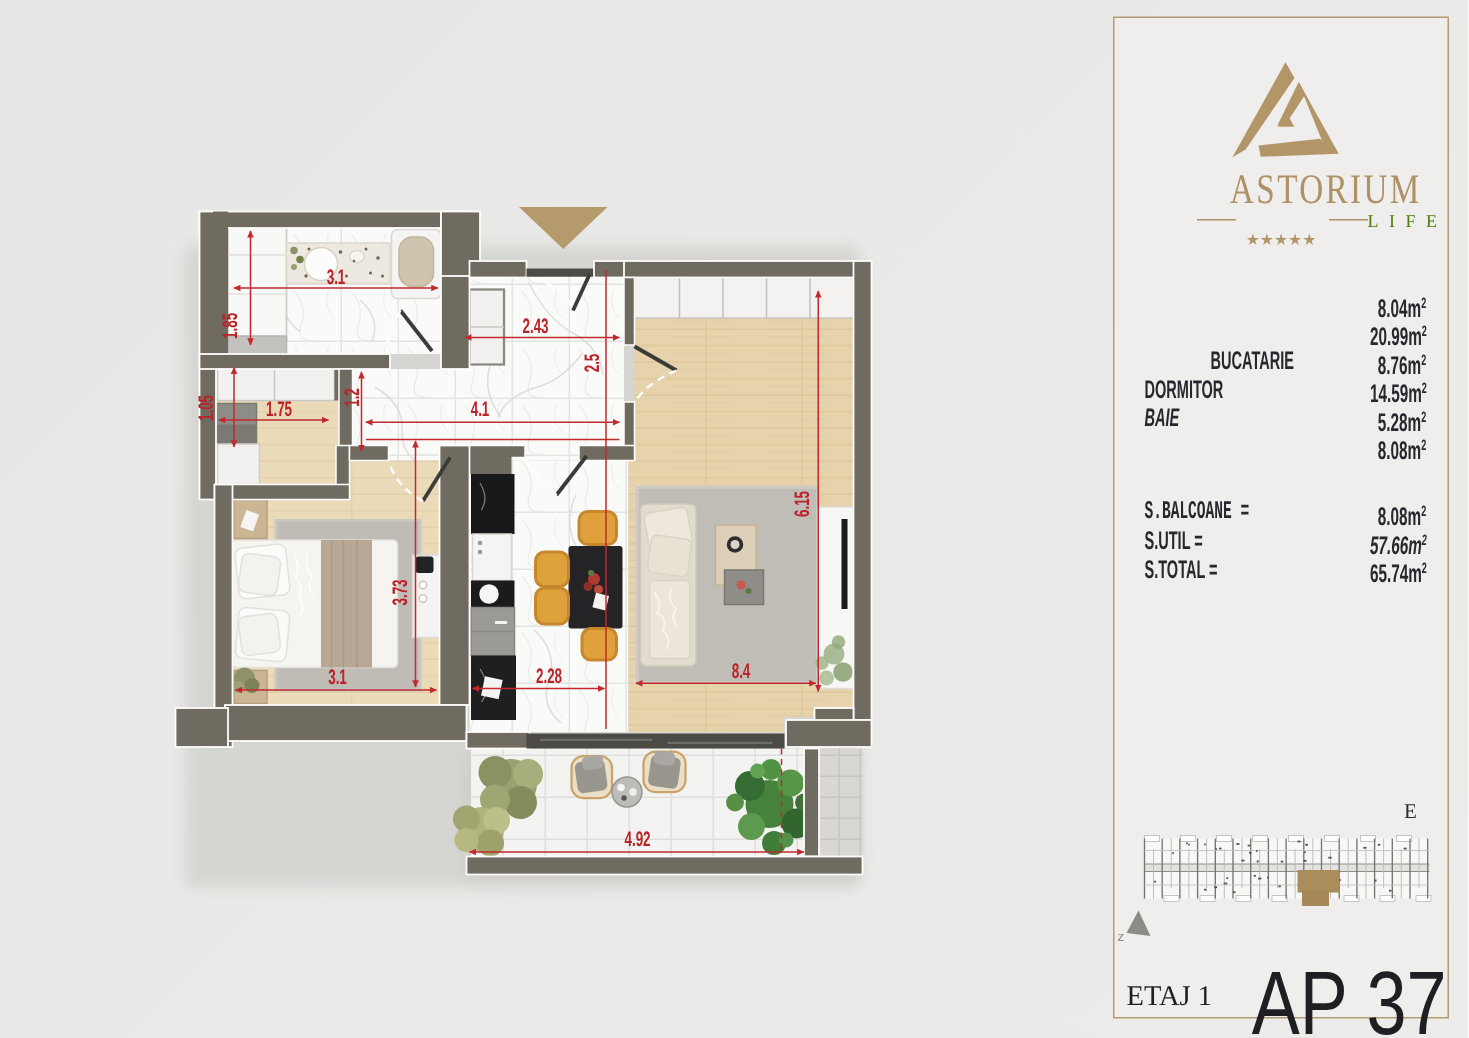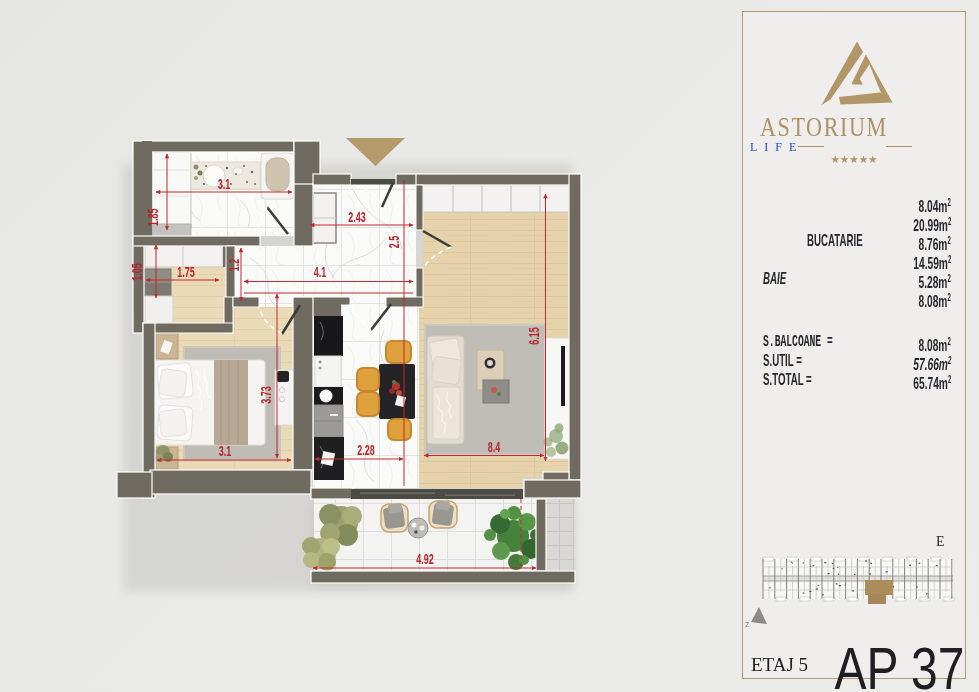--- a/index.html
+++ b/index.html
@@ -488,33 +488,34 @@
 <svg width="222" height="140" style="position:absolute;left:0;top:0">
 <g fill="#b29668">
 <path d="M114 29.5 L120 40 L87.5 87.5 L78.5 93 Z"></path>
 <path d="M122.8 42.7 L127.3 50.9 L113.5 71.8 L108.5 71.8 Z"></path>
 <path d="M122.8 42.7 L149.5 90.5 L140.5 87 L124.4 47.4 Z"></path>
 <path d="M114.4 62.5 L119.8 72.5 L109.4 72.5 Z"></path>
 <path d="M96 85 L137 80.5 L149.5 90.5 L97.5 92.5 Z"></path>
 </g>
 </svg>
 
-<div style="position:absolute;left:0;top:99px;width:222px;text-align:left;font-family:'Liberation Serif',serif;font-size:28px;color:#ae9165;"><span style="display:inline-block;transform:scaleX(0.79);transform-origin:center;letter-spacing:2px;">ASTORIUM</span></div>
-
-<div style="position:absolute;left:0;top:128px;width:222px;text-align:left;font-family:'Liberation Serif',serif;font-size:12px;color:#1d4ed8;"><span style="display:inline-block;letter-spacing:7px;text-indent:7px;">LIFE</span></div>
+<div style="position:absolute;left:0;top:99px;width:222px;text-align:right;font-family:'Liberation Serif',serif;font-size:28px;color:#ae9165;"><span style="display:inline-block;transform:scaleX(0.79);transform-origin:center;letter-spacing:2px;">ASTORIUM</span></div>
+
+<div style="position:absolute;left:0;top:128px;width:222px;text-align:right;font-family:'Liberation Serif',serif;font-size:12px;color:#4d7c0f;"><span style="display:inline-block;letter-spacing:7px;text-indent:7px;">LIFE</span></div>
 
 <div style="position:absolute;left:55px;top:133.5px;width:26px;border-top:1.5px solid #ae9165;"></div>
 <div style="position:absolute;right:53px;top:133.5px;width:26px;border-top:1.5px solid #ae9165;"></div>
 
 <div style="position:absolute;left:0;top:141px;width:222px;text-align:center;font-size:10.5px;color:#b29668;letter-spacing:0px;">★★★★★</div>
 
       <div class="rv" style="top:181px;"><span class="cndr">8.04m<sup>2</sup></span></div>
       <div class="rv" style="top:200px;"><span class="cndr">20.99m<sup>2</sup></span></div>
 <div class="row" style="top:219px;text-align:center;"><span class="cnd">BUCATARIE</span></div>
       <div class="rv" style="top:219px;"><span class="cndr">8.76m<sup>2</sup></span></div>
+<div class="row" style="top:238px;"><span class="cnd">DORMITOR</span></div>
       <div class="rv" style="top:238px;"><span class="cndr">14.59m<sup>2</sup></span></div>
 <div class="row" style="top:257px;font-style:italic;"><span class="cnd">BAIE</span></div>
       <div class="rv" style="top:257px;"><span class="cndr">5.28m<sup>2</sup></span></div>
       <div class="rv" style="top:276px;"><span class="cndr">8.08m<sup>2</sup></span></div>
 
 <div class="row" style="top:320px;font-family:Liberation Mono, monospace;"><span class="cnd">S.BALCOANE =</span></div>
       <div class="rv" style="top:320px;"><span class="cndr">8.08m<sup>2</sup></span></div>
 <div class="row" style="top:339px;"><span class="cnd">S.UTIL =</span></div>
       <div class="rv" style="top:339px;font-style:italic;"><span class="cndr">57.66m<sup>2</sup></span></div>
 <div class="row" style="top:358px;"><span class="cnd">S.TOTAL =</span></div>
@@ -626,17 +627,17 @@
         </g>
 <rect x="104" y="24" width="28" height="15" fill="#ab8d5c"></rect>
 <rect x="107" y="38" width="18" height="10" fill="#a5875a"></rect>
 </svg>
 
 <svg width="30" height="30" style="position:absolute;left:0px;top:593px;">
 <polygon points="16,2 24,19 8,17" fill="#8d8b86"></polygon>
 <text x="2" y="22" font-size="9" fill="#8d8b86" font-family="Liberation Sans">z</text>
 </svg>
 
-<div style="position:absolute;left:8px;top:642px;font-family:'Liberation Serif',serif;font-size:19px;color:#1e1e23;">ETAJ 5</div>
+<div style="position:absolute;left:8px;top:642px;font-family:'Liberation Serif',serif;font-size:19px;color:#1e1e23;">ETAJ 1</div>
 
 <div style="position:absolute;right:1px;top:622px;font-family:Liberation Sans, sans-serif;font-size:60px;color:#1e1e23;"><span style="display:inline-block;transform:scaleX(0.80);transform-origin:right center;">AP 37</span></div>
 </div>
 </div>
 
 </body></html>

